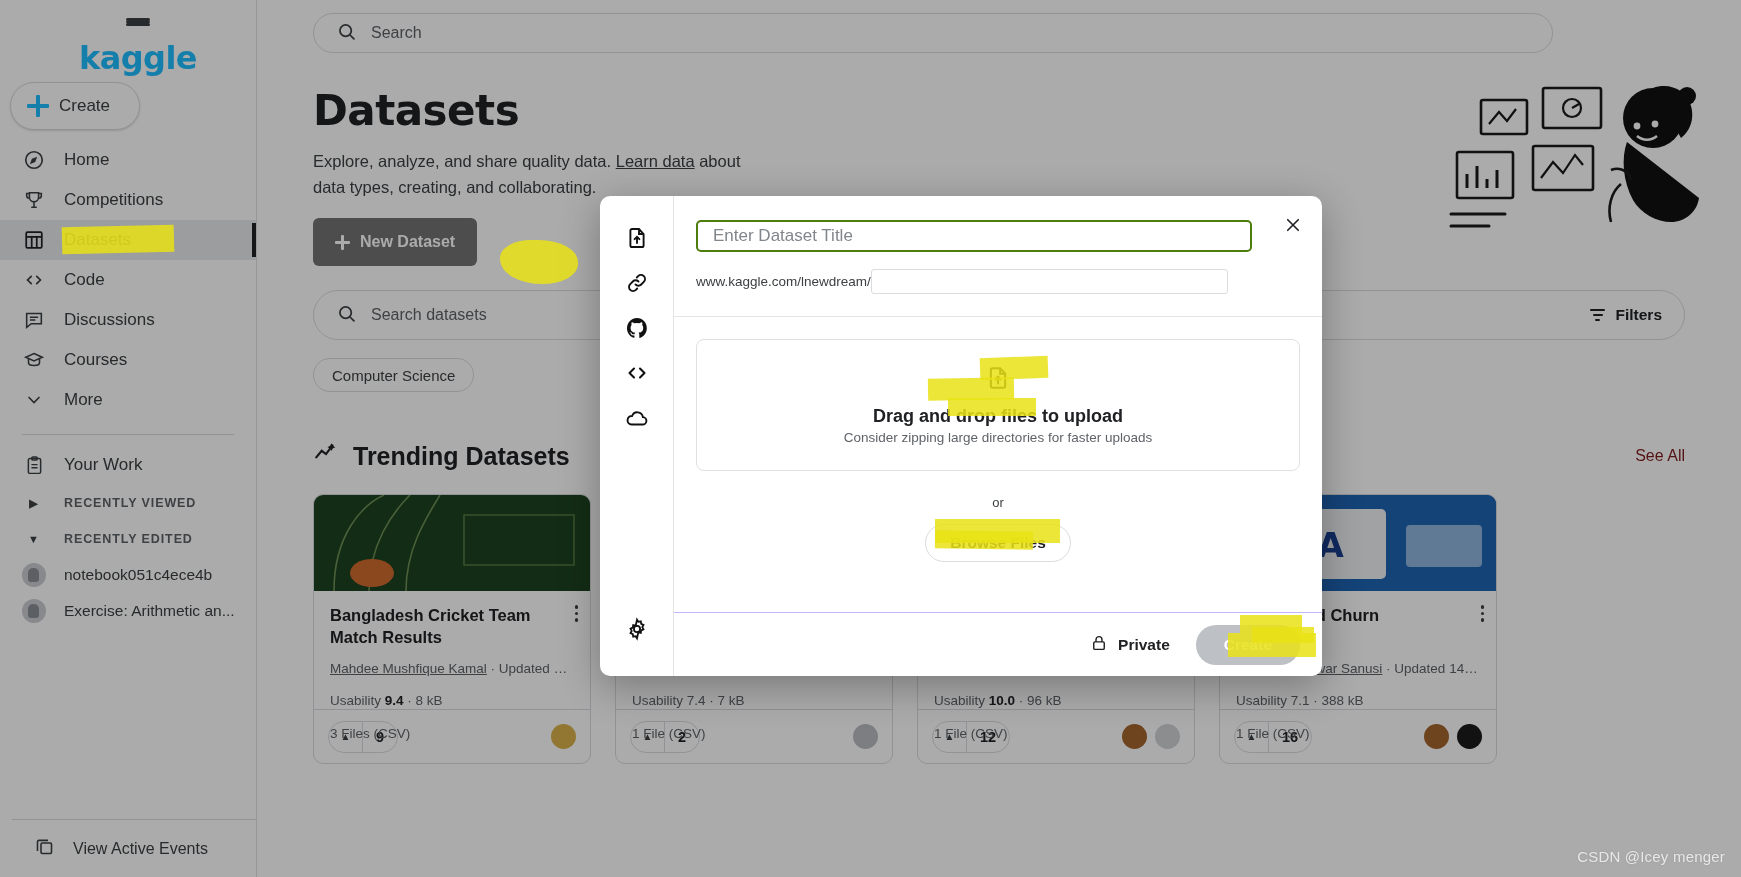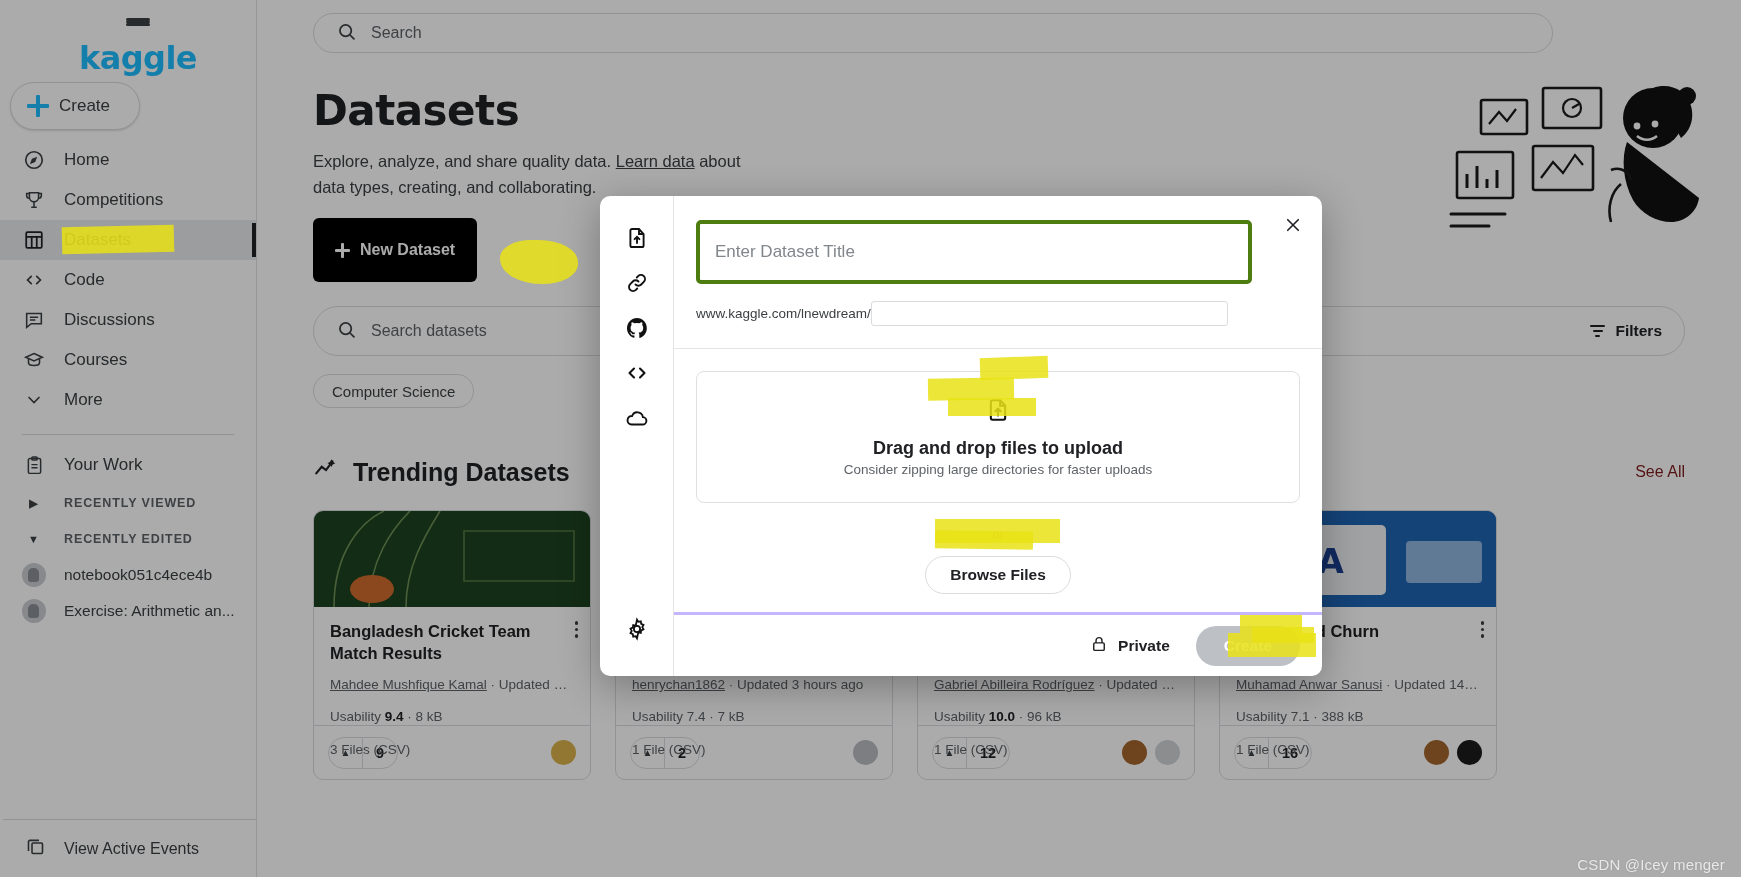--- a/index.html
+++ b/index.html
@@ -51,42 +51,42 @@
   .divider { height:1px; background:#dadce0; margin:14px 22px 10px 22px;}
   .section-head {
     display:flex; align-items:center; gap:18px; height:36px; padding-left:22px;
     font-size:12.5px; font-weight:700; letter-spacing:.9px; color:#5f6368; cursor:pointer;
   }
   .caret { width:24px; flex:0 0 24px; display:flex; justify-content:center; color:#3c4043; font-size:11px;}
   .recent-item { display:flex; align-items:center; gap:18px; height:36px; padding-left:22px; font-size:15.5px; color:#3c4043; cursor:pointer;}
   .av { width:24px; height:24px; border-radius:50%; background:#c9ccd1; flex:0 0 24px; position:relative; overflow:hidden;}
   .av:after { content:""; position:absolute; left:6px; top:5px; width:11px; height:14px; background:#8a8f96; border-radius:5px 5px 3px 3px; }
   .sb-bottom {
-    position:absolute; left:3px; bottom:0; width:100%; height:58px;
+    position:absolute; left:12px; bottom:0; width:100%; height:58px;
     border-top:1px solid #dadce0; display:flex; align-items:center; gap:18px; padding-left:22px;
     font-size:16px; color:#3c4043; cursor:pointer;
   }
 
   
   .main { flex:1; position:relative; overflow:hidden; background:#fff;}
   .topbar { height:66px; display:flex; align-items:center; padding: 0 56px;}
   .search-bar {
     flex:1; height:40px; border:1px solid #dadce0; border-radius:24px;
     display:flex; align-items:center; gap:14px; padding-left:22px;
     font-size:16px; color:#5f6368; cursor:text; max-width:1240px;
   }
 
   .content { padding: 20px 56px 0 56px; }
   .h1 { font-size:42px; font-weight:700; color:#202124; letter-spacing:-.5px; font-family:"DejaVu Sans", sans-serif;}
   .sub { margin-top:14px; font-size:16.5px; color:#3c4043; line-height:1.55; max-width:470px;}
   .sub u { text-decoration:underline; }
 
   .newds-btn {
     margin-top:18px; display:inline-flex; align-items:center; gap:10px;
-    height:64px; padding:0 22px; border-radius:6px; background:#000000; color:#fff;
+    height:48px; padding:0 22px; border-radius:6px; background:#737373; color:#fff;
     font-size:16px; font-weight:700; cursor:pointer;
   }
   .newds-btn .p { position:relative; width:15px; height:15px;}
   .newds-btn .p:before,.newds-btn .p:after{content:"";position:absolute;background:#fff;border-radius:1px;}
   .newds-btn .p:before{left:0;top:6px;width:15px;height:3px;}
   .newds-btn .p:after{top:0;left:6px;width:3px;height:15px;}
 
   .ds-search {
     margin-top:24px; height:50px; border:1px solid #dadce0; border-radius:26px;
     display:flex; align-items:center; padding:0 22px; gap:14px; font-size:16px; color:#5f6368;
@@ -137,21 +137,21 @@
     width:74px; flex:0 0 74px; border-right:1px solid #e4e4e4;
     display:flex; flex-direction:column; align-items:center; padding-top:20px; position:relative;
   }
   .rail-item { width:44px; height:44px; display:flex; align-items:center; justify-content:center; cursor:pointer; margin-bottom:1px;}
   .rail-gear { position:absolute; bottom:24px; left:50%; transform:translateX(-50%);}
   .modal-main { flex:1; display:flex; flex-direction:column; position:relative;}
   .modal-close { position:absolute; right:14px; top:14px; width:30px; height:30px; display:flex; align-items:center; justify-content:center; cursor:pointer;}
 
   .modal-head { padding:24px 70px 0 22px; }
   .title-input {
-    width:100%; height:64px; border:4px solid #4d7c0f; border-radius:5px;
+    width:100%; height:32px; border:2px solid #4d7c0f; border-radius:5px;
     font-size:17px; color:#202124; padding:0 15px; outline:none; font-family:inherit; background:#fff;
   }
   .title-input::placeholder { color:#80868b; }
   .url-row { display:flex; align-items:center; margin-top:17px; padding-right:24px;}
   .url-prefix { font-size:13.5px; color:#3c4043; white-space:nowrap;}
   .url-input { flex:1; height:25px; border:1px solid #dadce0; border-radius:3px; outline:none; font-size:13.5px; padding:0 6px; font-family:inherit;}
 
   .modal-divider { height:1px; background:#e4e4e4; margin-top:22px;}
 
   .modal-body { flex:1; padding:22px 22px 0 22px; }
@@ -163,34 +163,34 @@
   .dz-title { font-size:18px; font-weight:700; color:#202124; position:relative; z-index:2;}
   .dz-sub { font-size:13.5px; color:#5f6368; }
   .or { text-align:center; font-size:13px; color:#3c4043; margin-top:24px; }
   .browse-wrap { display:flex; justify-content:center; margin-top:14px;}
   .browse-btn {
     height:38px; padding:0 24px; border:1px solid #dadce0; border-radius:20px; background:#fff;
     font-size:15.5px; font-weight:700; color:#202124; cursor:pointer; display:flex; align-items:center;
     position:relative; font-family:inherit;
   }
   .modal-foot {
-    height:64px; border-top:3px solid #c4b5fd; display:flex; align-items:center;
+    height:64px; border-top:1px solid #c4b5fd; display:flex; align-items:center;
     justify-content:flex-end; gap:26px; padding:0 22px;
   }
   .privacy { display:flex; align-items:center; gap:10px; font-size:15.5px; font-weight:700; color:#202124; cursor:pointer;}
   .create-action {
     height:40px; padding:0 28px; border-radius:22px; border:none;
     background:#bdc1c6; color:#ffffff; font-size:15.5px; font-weight:700; cursor:default;
     font-family:inherit; position:relative;
   }
 
   
   .marker { position:absolute; background:#e9e215; opacity:.85; pointer-events:none; z-index:60;}
   .watermark {
-    position:absolute; right:16px; bottom:4px; font-size:15px; color:#e8e8e8;
+    position:absolute; right:16px; bottom:12px; font-size:15px; color:#e8e8e8;
     z-index:80; letter-spacing:.2px; text-shadow:0 0 2px rgba(0,0,0,.12);
   }
 </style>
 </head>
 <body>
 
 <div id="root">
 
   <div class="page">
 

